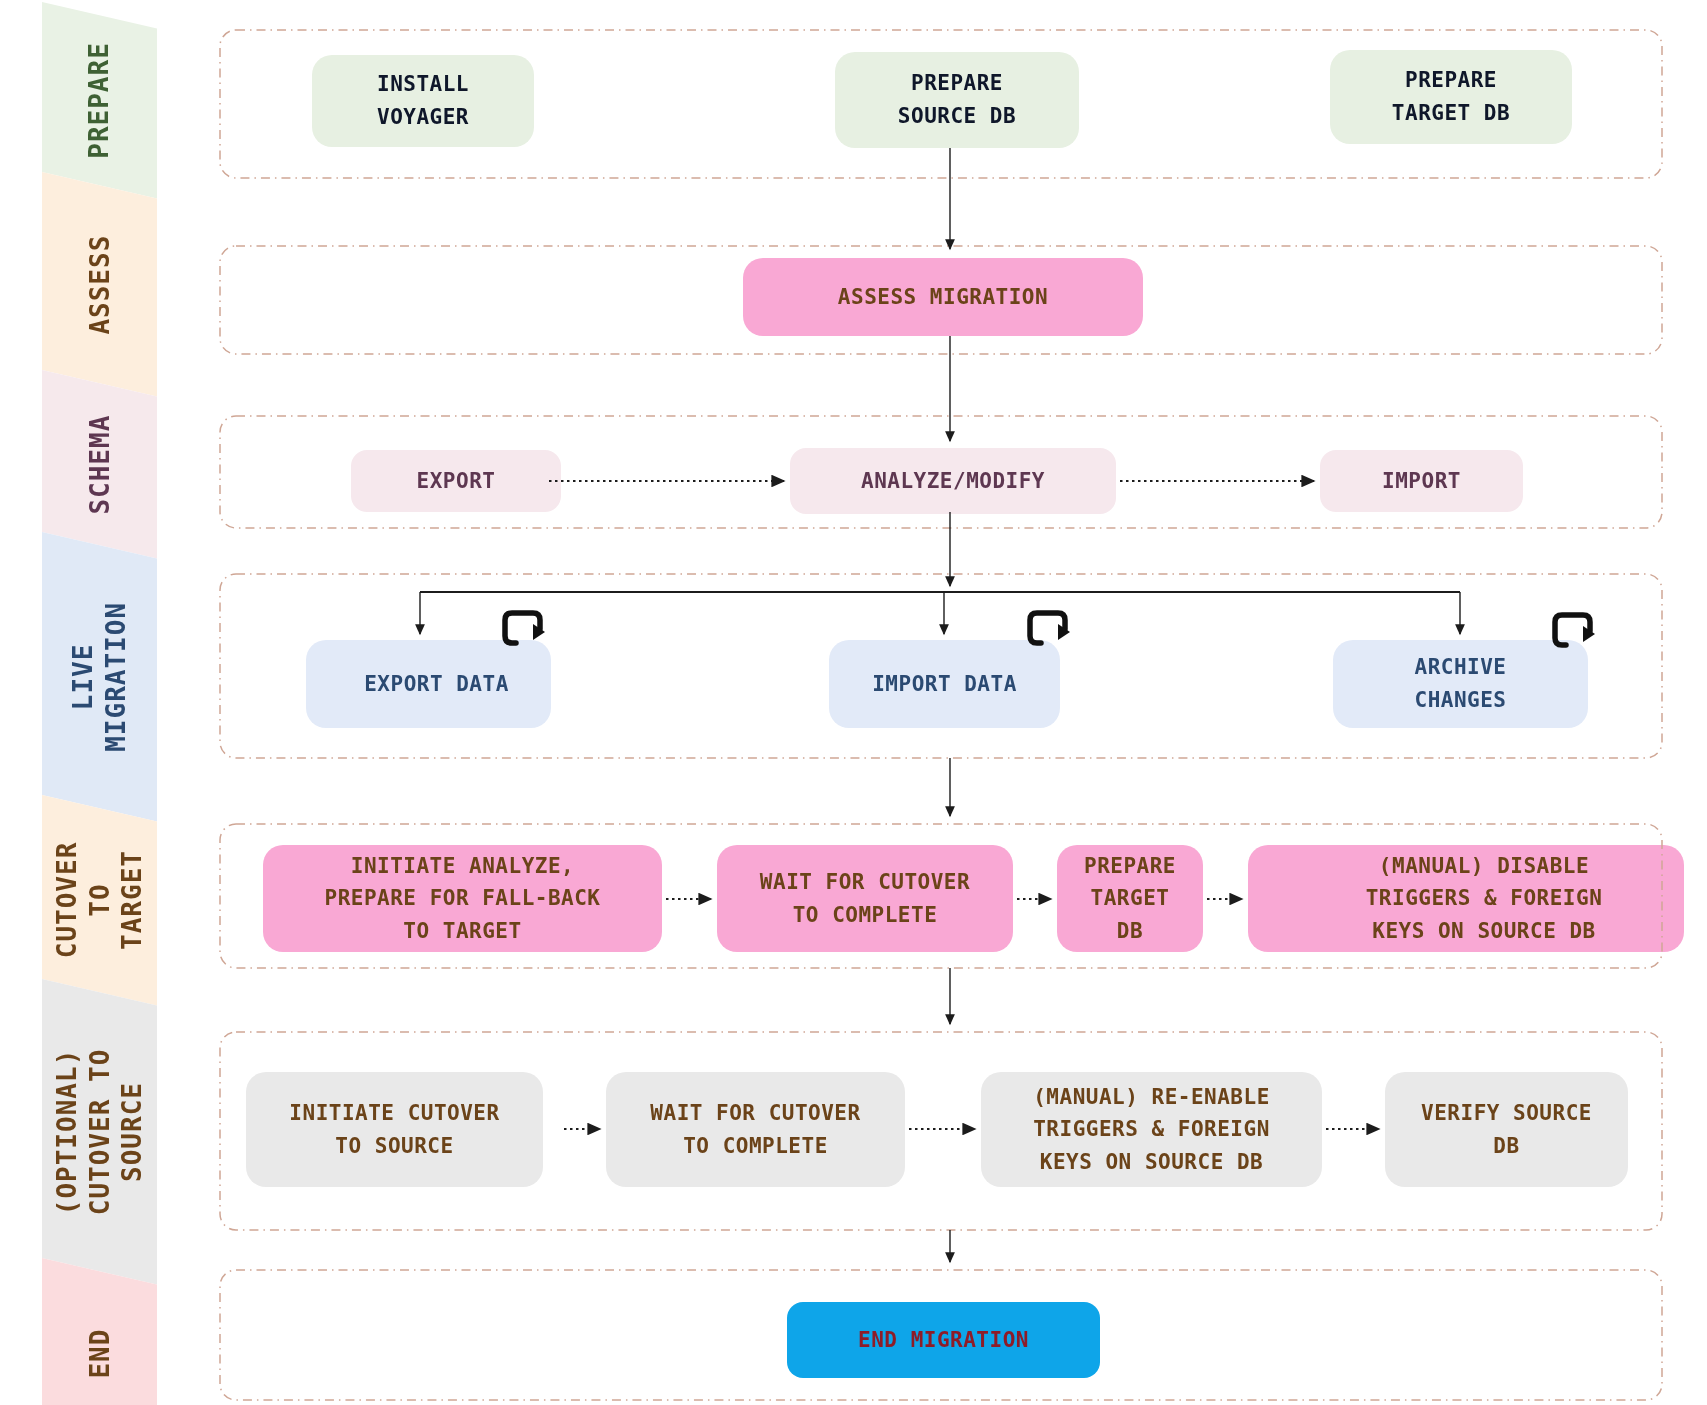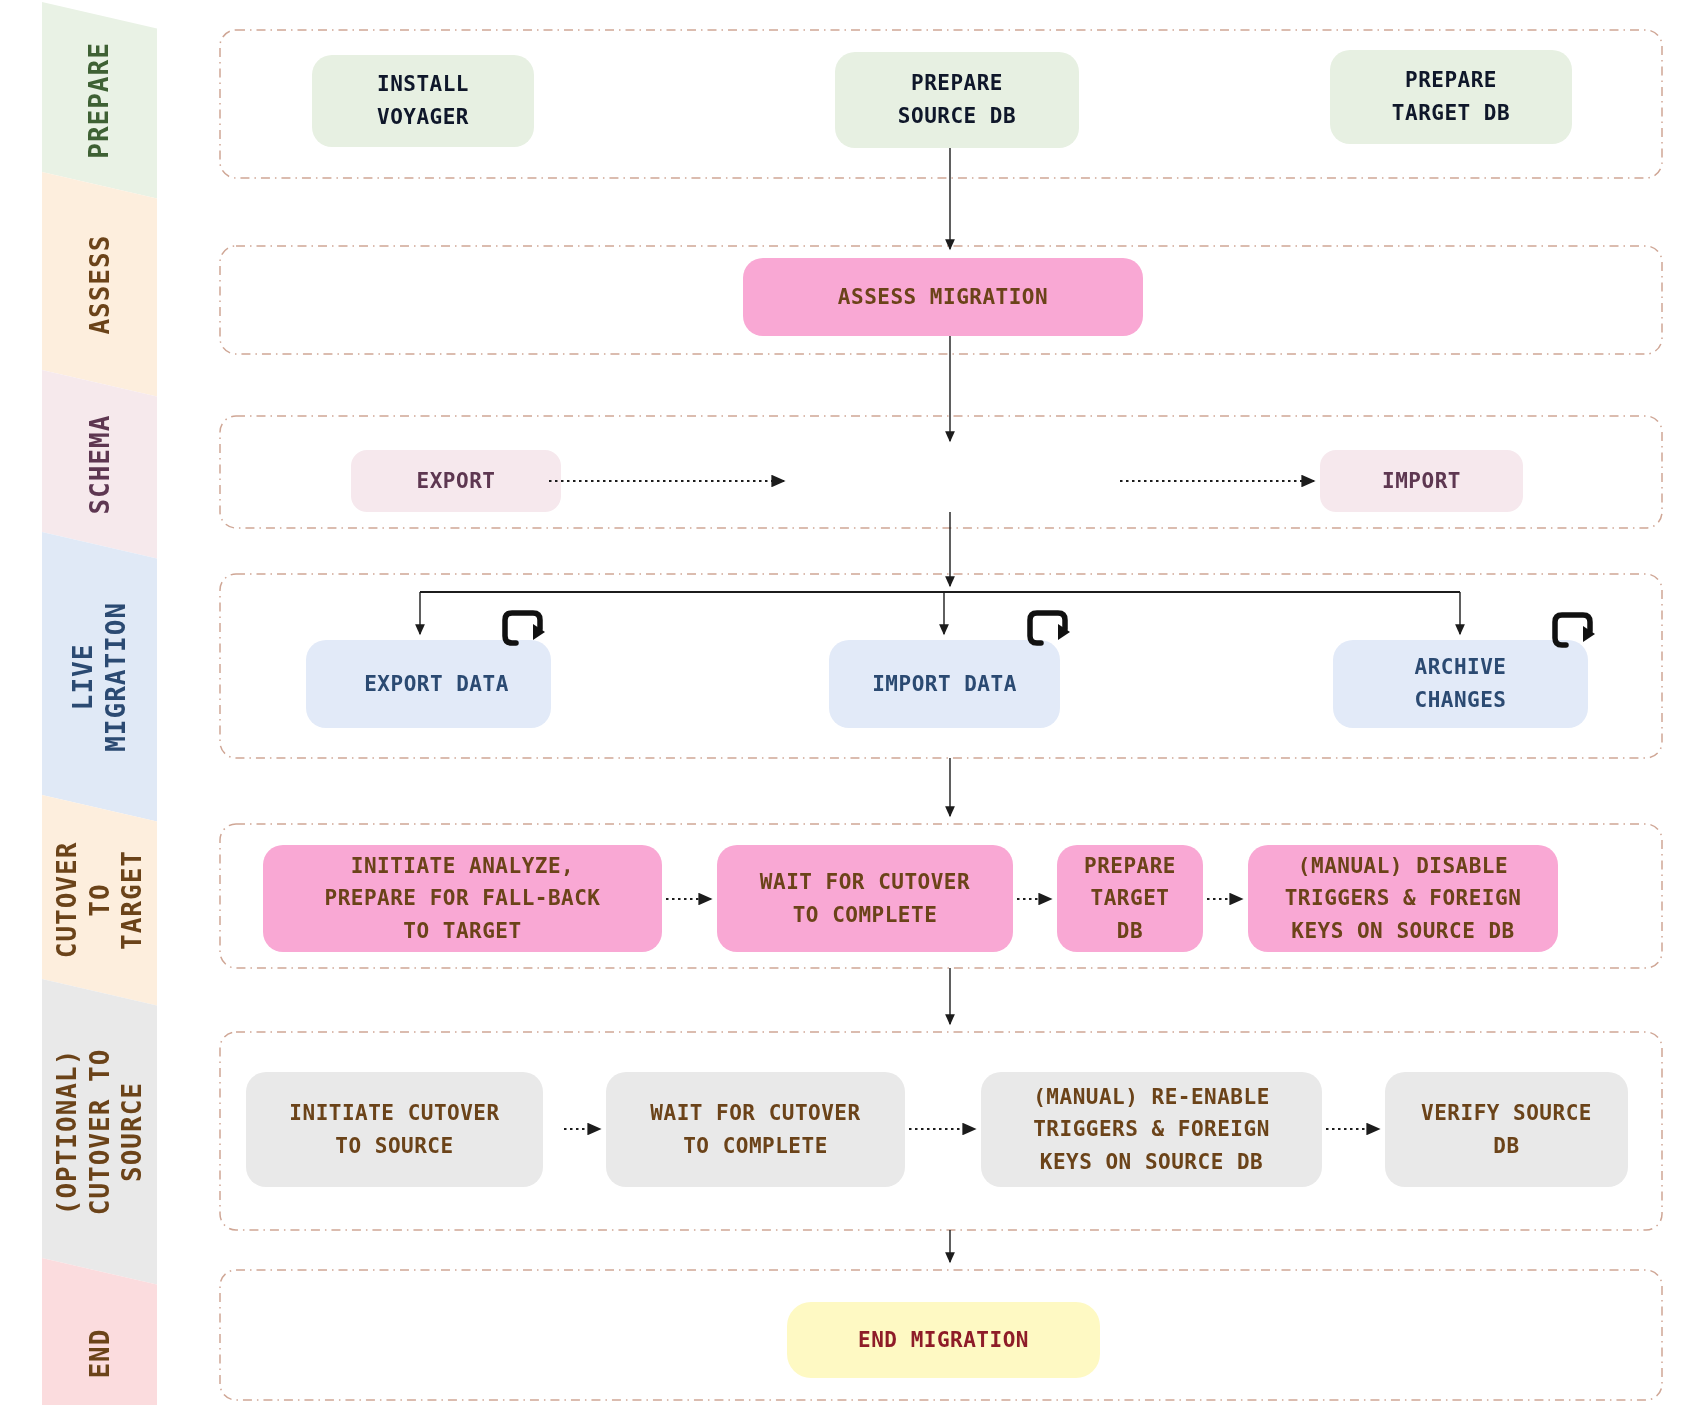--- a/index.html
+++ b/index.html
@@ -30,21 +30,21 @@
     position:absolute;display:flex;align-items:center;justify-content:center;
     text-align:center;border-radius:20px;
     font-weight:700;font-size:21px;line-height:1.55;letter-spacing:.5px;
     white-space:pre-line;z-index:1;
   }
   .t-green{background:#e7f0e2;color:#0f172a;}
   .t-tan{background:#f9a8d4;color:#6b4319;}
   .t-pink{background:#f6e8ed;color:#5e3751;border-radius:16px;}
   .t-blue{background:#e2eaf8;color:#2b4a72;}
   .t-gray{background:#e9e9e9;color:#6b4319;}
-  .t-red{background:#fef9c3;color:#8e1c28;border-radius:24px;}
+  .t-red{background:#0ea5e9;color:#8e1c28;border-radius:16px;}
   
   #wires{position:absolute;left:0;top:0;z-index:2;pointer-events:none;}
 </style>
 </head>
 <body>
 
 <div id="canvas">
 
   <aside id="sidebar">
     <div class="stage st-prepare">
@@ -77,36 +77,37 @@
   <div class="node t-green" style="left:312px;top:55px;width:222px;height:92px;"><span>INSTALL
 VOYAGER</span></div>
   <div class="node t-green" style="left:835px;top:52px;width:244px;height:96px;"><span>PREPARE
 SOURCE DB</span></div>
   <div class="node t-green" style="left:1330px;top:50px;width:242px;height:94px;"><span>PREPARE
 TARGET DB</span></div>
 
   <div class="node t-tan" style="left:743px;top:258px;width:400px;height:78px;"><span>ASSESS MIGRATION</span></div>
 
   <div class="node t-pink" style="left:335px;top:450px;width:210px;height:62px;margin-left:16px;"><span>EXPORT</span></div>
+  <div class="node t-pink" style="left:790px;top:448px;width:326px;height:66px;"><span>ANALYZE/MODIFY</span></div>
   <div class="node t-pink" style="left:1320px;top:450px;width:203px;height:62px;"><span>IMPORT</span></div>
 
   <div class="node t-blue" style="left:306px;top:640px;width:229px;height:88px;padding-left:16px;"><span>EXPORT DATA</span></div>
   <div class="node t-blue" style="left:829px;top:640px;width:231px;height:88px;"><span>IMPORT DATA</span></div>
   <div class="node t-blue" style="left:1333px;top:640px;width:255px;height:88px;"><span>ARCHIVE
 CHANGES</span></div>
 
   <div class="node t-tan" style="left:263px;top:845px;width:399px;height:107px;"><span>INITIATE ANALYZE,
 PREPARE FOR FALL-BACK
 TO TARGET</span></div>
   <div class="node t-tan" style="left:717px;top:845px;width:296px;height:107px;"><span>WAIT FOR CUTOVER
 TO COMPLETE</span></div>
   <div class="node t-tan" style="left:1057px;top:845px;width:146px;height:107px;"><span>PREPARE
 TARGET
 DB</span></div>
-  <div class="node t-tan" style="left:1248px;top:845px;width:310px;height:107px;"><span>(MANUAL) DISABLE
+  <div class="node t-tan" style="left:1248px;top:845px;width:400px;height:107px;padding-left:36px;"><span>(MANUAL) DISABLE
 TRIGGERS &amp; FOREIGN
 KEYS ON SOURCE DB</span></div>
 
   <div class="node t-gray" style="left:246px;top:1072px;width:297px;height:115px;"><span>INITIATE CUTOVER
 TO SOURCE</span></div>
   <div class="node t-gray" style="left:606px;top:1072px;width:299px;height:115px;"><span>WAIT FOR CUTOVER
 TO COMPLETE</span></div>
   <div class="node t-gray" style="left:981px;top:1072px;width:341px;height:115px;"><span>(MANUAL) RE-ENABLE
 TRIGGERS &amp; FOREIGN
 KEYS ON SOURCE DB</span></div>

